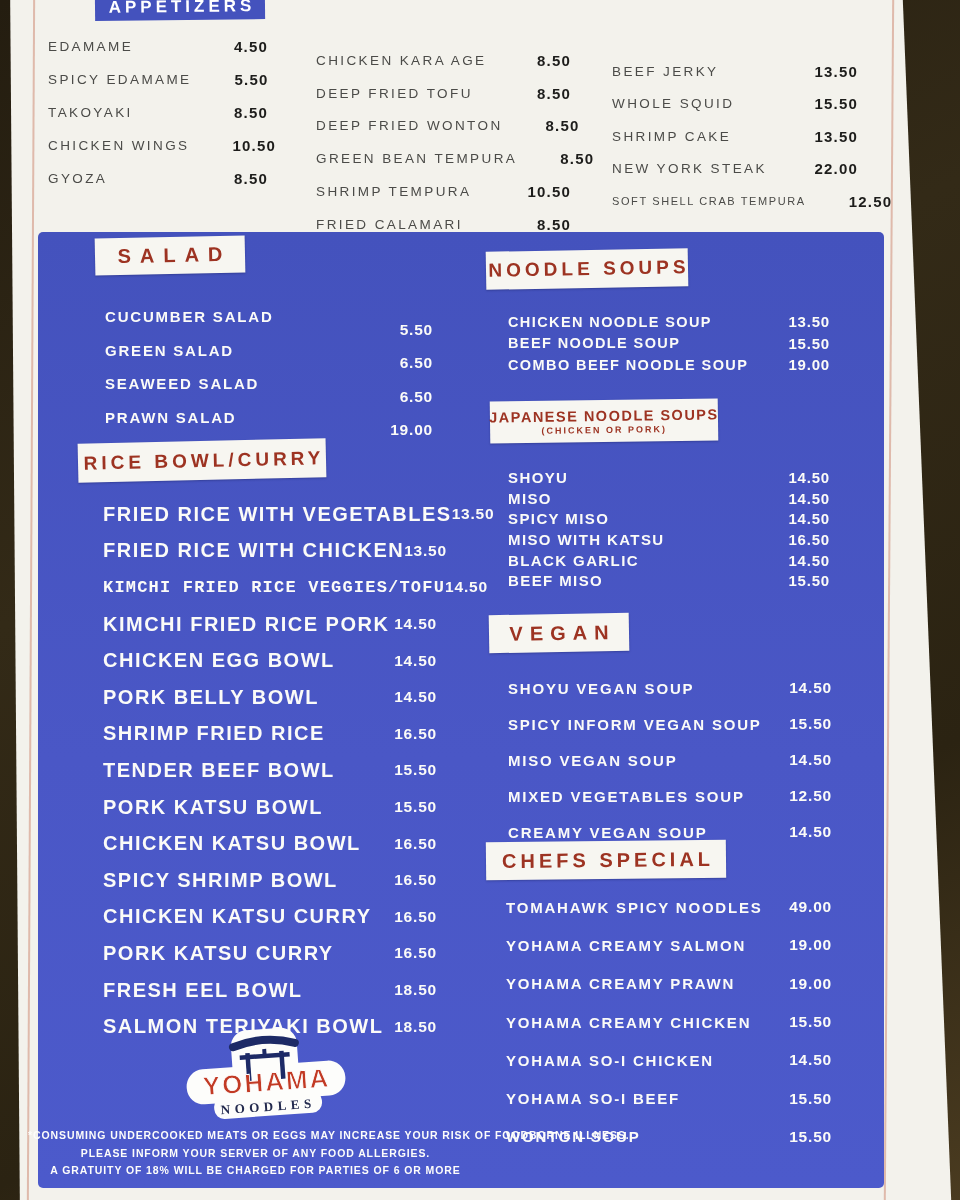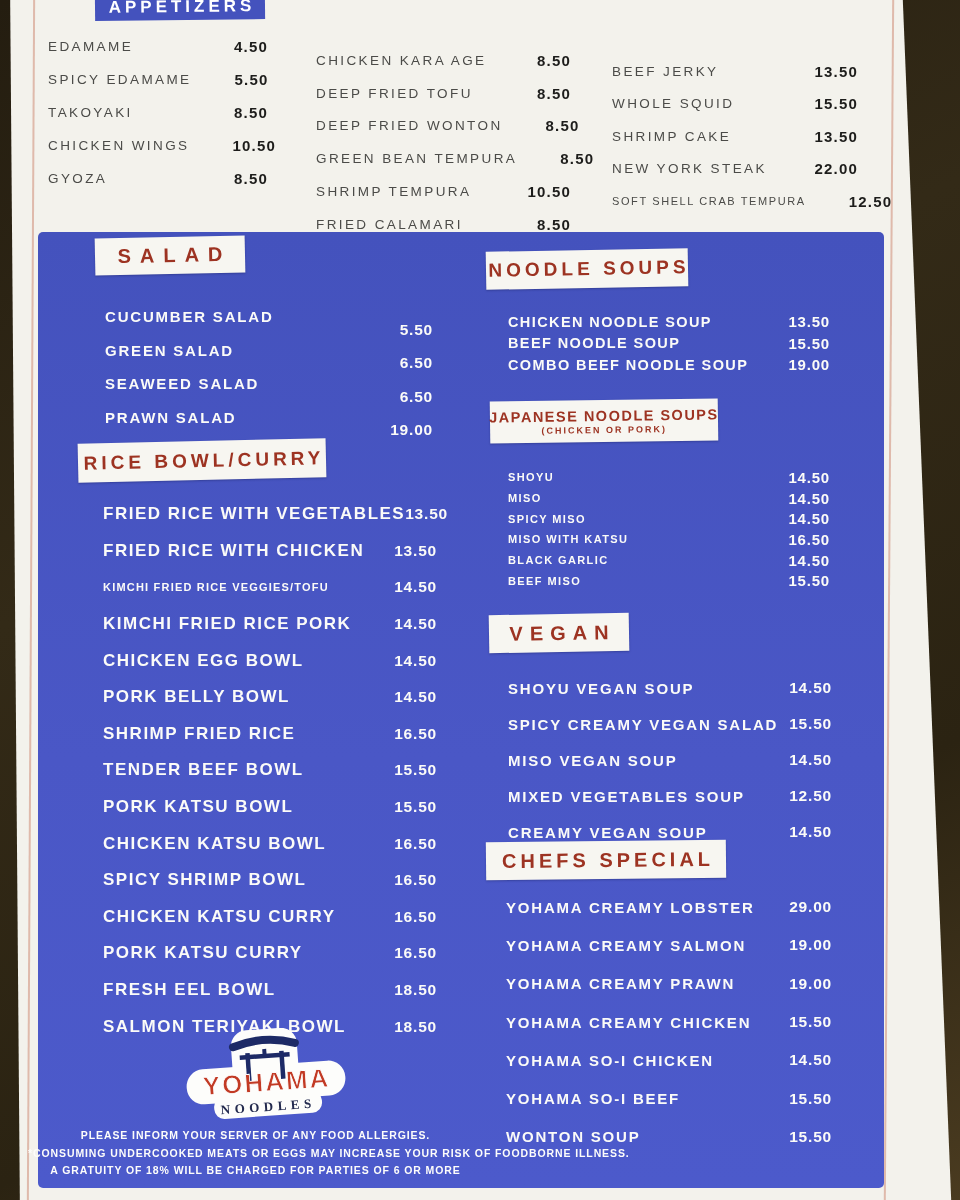--- a/index.html
+++ b/index.html
@@ -62,29 +62,29 @@
   .list{position:absolute;}
   .list .mrow{display:flex;justify-content:space-between;align-items:center;}
   .list .mname{font-weight:bold;color:var(--item_text);letter-spacing:1.8px;white-space:nowrap;}
   .list .mprice{font-weight:bold;color:var(--item_text);letter-spacing:.8px;font-size:15.5px;}
   .list-salad{left:105px;top:300px;width:328px;}
   .list-salad .mrow{height:33.5px;}
   .list-salad .mname{font-size:15px;}
   .list-salad .mprice{transform:translateY(13px);}
   .list-rice{left:103px;top:496px;width:334px;}
   .list-rice .mrow{height:36.6px;}
-  .list-rice .mname{font-size:17px;letter-spacing:1.5px;}
-  .list-rice .mrow.small .mname{font-size:11px;letter-spacing:1.2px;}
+  .list-rice .mname{font-size:20px;letter-spacing:1.5px;}
+  .list-rice .mrow.small .mname{font-size:17px;letter-spacing:1.2px;font-family:Liberation Mono, monospace;}
   .list-noodle{left:508px;top:311px;width:322px;}
   .list-noodle .mrow{height:21.5px;}
   .list-noodle .mname{font-size:14.5px;letter-spacing:1.4px;}
   .list-noodle .mprice{font-size:15px;}
   .list-japanese{left:508px;top:467px;width:322px;}
   .list-japanese .mrow{height:20.7px;}
-  .list-japanese .mname{font-size:11px;letter-spacing:1.4px;}
+  .list-japanese .mname{font-size:15px;letter-spacing:1.4px;}
   .list-japanese .mprice{font-size:15px;}
   .list-vegan{left:508px;top:670px;width:324px;}
   .list-vegan .mrow{height:36px;}
   .list-vegan .mname{font-size:15px;}
   .list-chefs{left:506px;top:888px;width:326px;}
   .list-chefs .mrow{height:38.3px;}
   .list-chefs .mname{font-size:15px;}
 
   .logo{position:absolute;left:183px;top:1028px;width:165px;height:95px;}
   .disclaimer{position:absolute;left:28px;top:1127px;width:455px;text-align:center;}
@@ -362,21 +362,21 @@
       <span class="t">VEGAN</span>
     </div>
     <div class="list list-vegan">
 
         <div class="mrow">
           <span class="mname">SHOYU VEGAN SOUP</span>
           <span class="mprice">14.50</span>
         </div>
 
         <div class="mrow">
-          <span class="mname">SPICY CREAMY VEGAN SALAD</span>
+          <span class="mname">SPICY INFORM VEGAN SOUP</span>
           <span class="mprice">15.50</span>
         </div>
 
         <div class="mrow">
           <span class="mname">MISO VEGAN SOUP</span>
           <span class="mprice">14.50</span>
         </div>
 
         <div class="mrow">
           <span class="mname">MIXED VEGETABLES SOUP</span>
@@ -387,25 +387,25 @@
           <span class="mname">CREAMY VEGAN SOUP</span>
           <span class="mprice">14.50</span>
         </div>
       </div>
 
     <div class="hdr hdr-chefs">
       <span class="t">CHEFS SPECIAL</span>
     </div>
     <div class="list list-chefs">
 
-
-        <div class="mrow">
-          <span class="mname">YOHAMA CREAMY LOBSTER</span>
-          <span class="mprice">29.00</span>
-        </div>
+        <div class="mrow">
+          <span class="mname">TOMAHAWK SPICY NOODLES</span>
+          <span class="mprice">49.00</span>
+        </div>
+
 
         <div class="mrow">
           <span class="mname">YOHAMA CREAMY SALMON</span>
           <span class="mprice">19.00</span>
         </div>
 
         <div class="mrow">
           <span class="mname">YOHAMA CREAMY PRAWN</span>
           <span class="mprice">19.00</span>
         </div>
@@ -442,19 +442,19 @@
           <line x1="66" y1="24" x2="66" y2="52" stroke="#1d2a66" stroke-width="4.5"></line>
           <line x1="100" y1="24" x2="100" y2="52" stroke="#1d2a66" stroke-width="4.5"></line>
           <line x1="83" y1="21" x2="83" y2="28" stroke="#1d2a66" stroke-width="4"></line>
           <text x="83" y="63" text-anchor="middle" font-family="Liberation Sans, sans-serif" font-size="26" font-weight="bold" fill="#c23a24" stroke="#ffffff" stroke-width="0.8" letter-spacing="2">YOHAMA</text>
           <text x="83" y="83" text-anchor="middle" font-family="Liberation Serif, serif" font-size="13" font-weight="bold" fill="#232a4e" letter-spacing="4.5">NOODLES</text>
         </g>
       </svg>
     </div>
 
     <div class="disclaimer">
+      <div>*CONSUMING UNDERCOOKED MEATS OR EGGS MAY INCREASE YOUR RISK OF FOODBORNE ILLNESS.</div>
       <div>PLEASE INFORM YOUR SERVER OF ANY FOOD ALLERGIES.</div>
-      <div>*CONSUMING UNDERCOOKED MEATS OR EGGS MAY INCREASE YOUR RISK OF FOODBORNE ILLNESS.</div>
       <div>A GRATUITY OF 18% WILL BE CHARGED FOR PARTIES OF 6 OR MORE</div>
     </div>
 
   </div>
 </div>
 
 </body></html>

